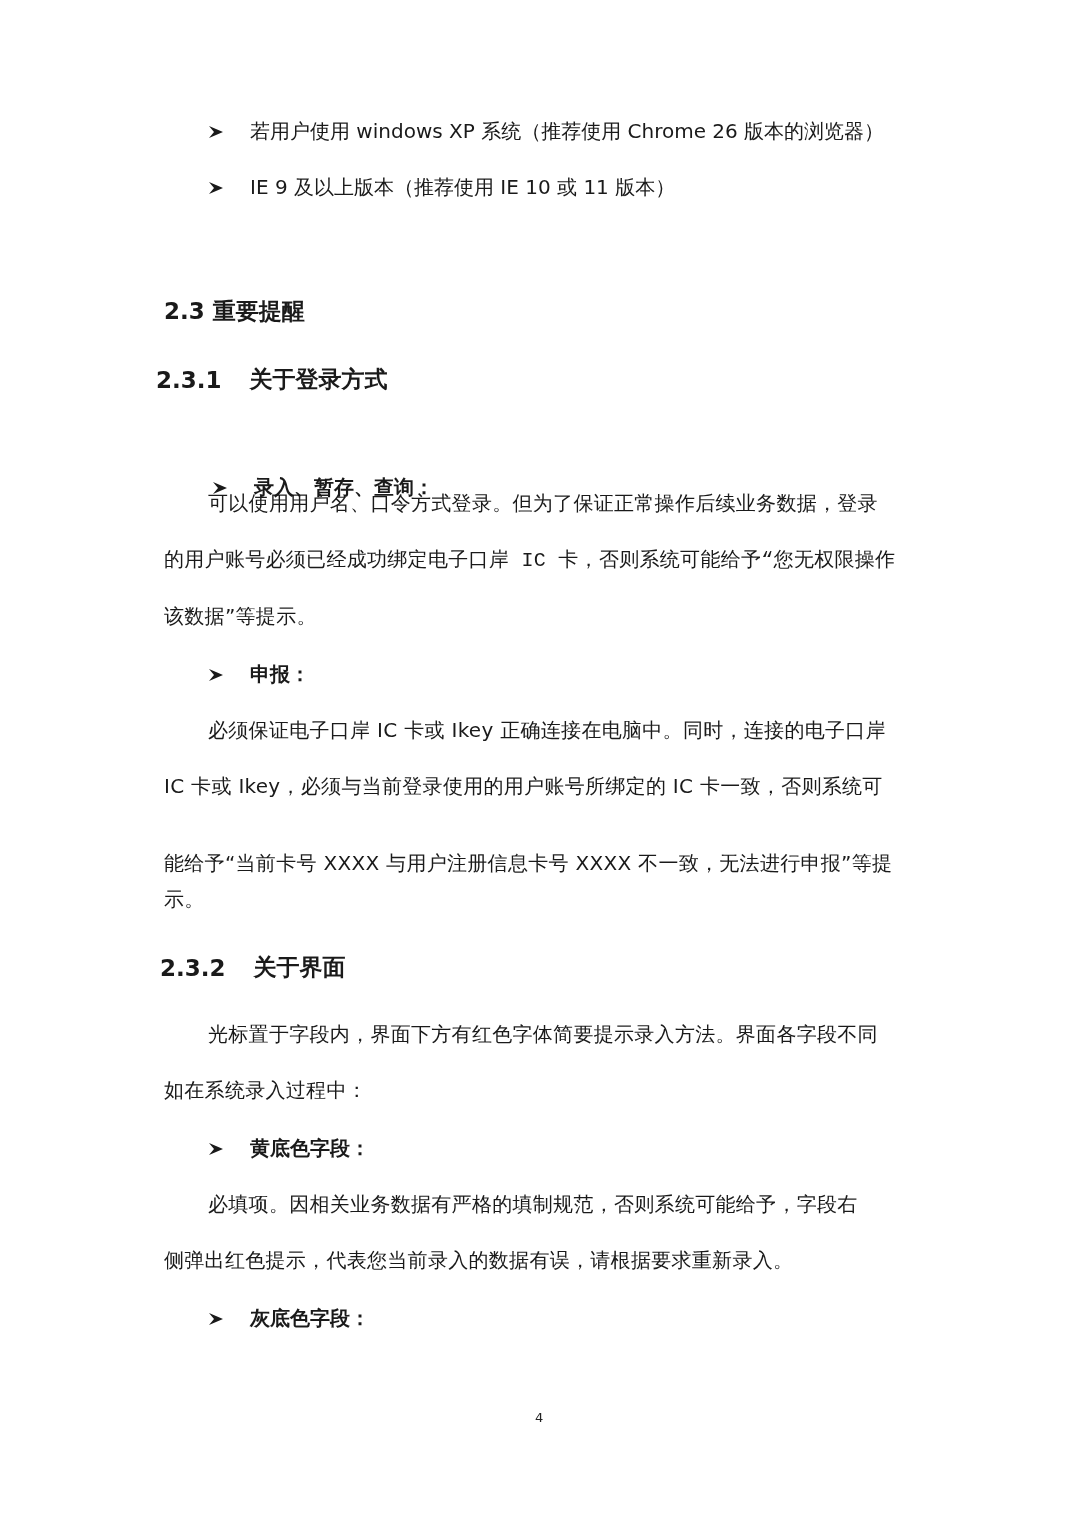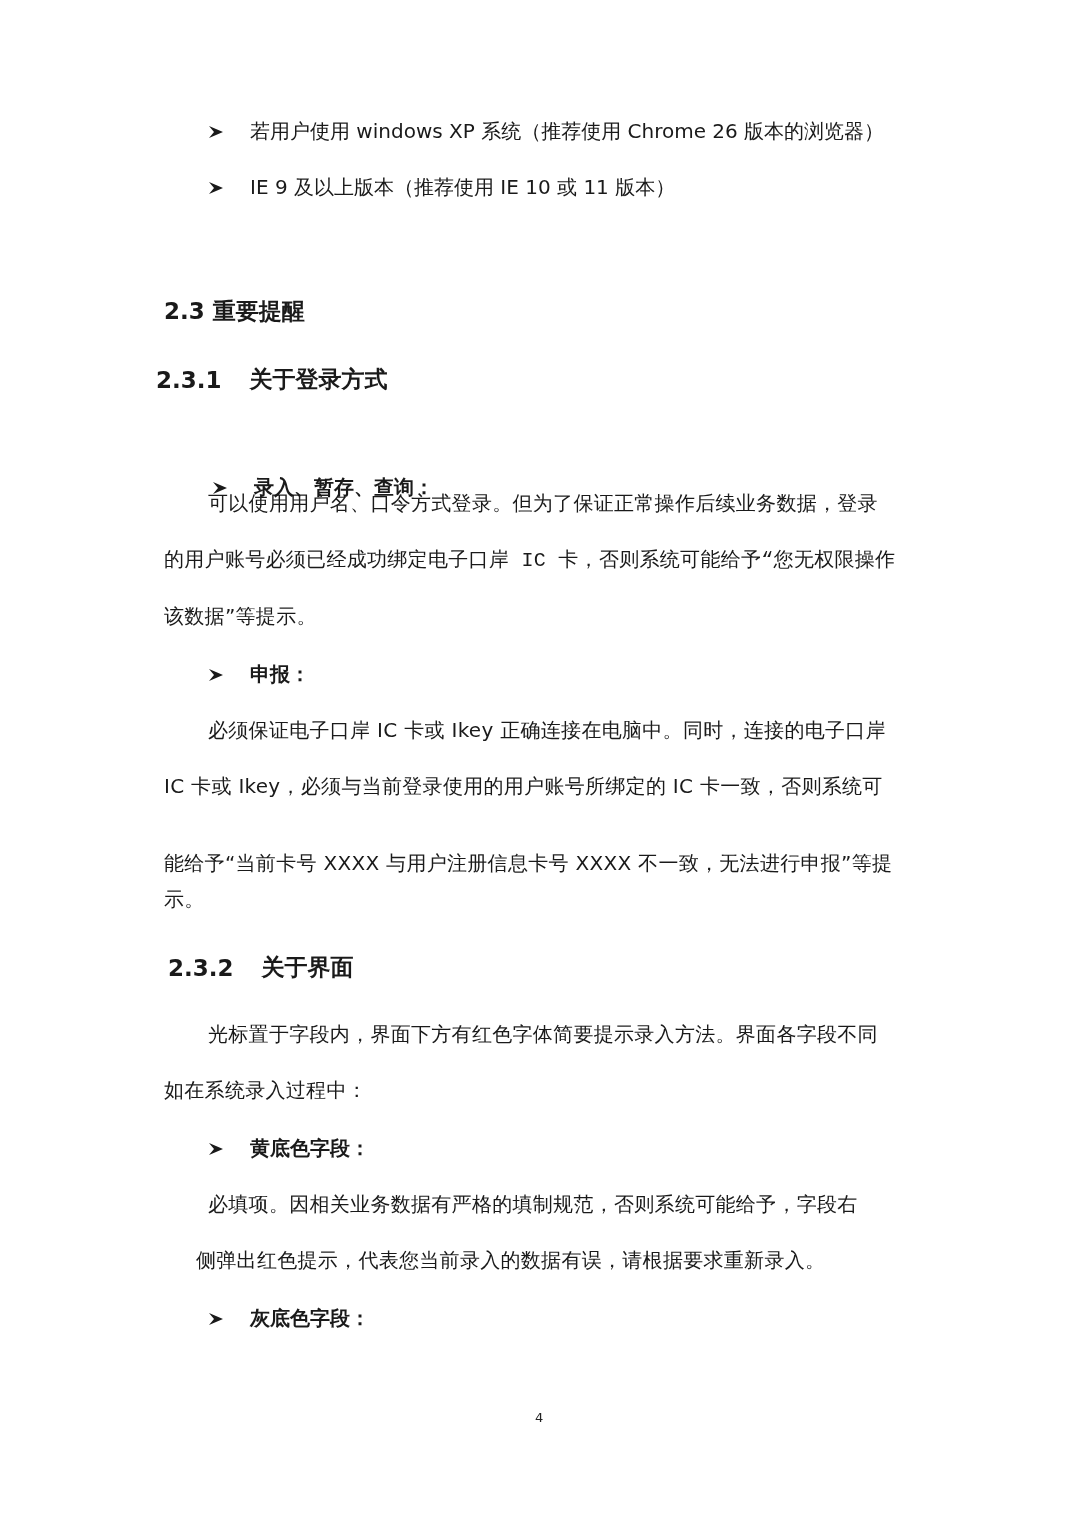--- a/index.html
+++ b/index.html
@@ -133,39 +133,39 @@
         </svg>
     </span>
     <span class="bullet-text">申报：</span>
   </div>
 
   <div class="para-line" style="left:208px; top:717px;">必须保证电子口岸 IC 卡或 Ikey 正确连接在电脑中。同时，连接的电子口岸</div>
   <div class="para-line" style="left:164px; top:773px;">IC 卡或 Ikey，必须与当前登录使用的用户账号所绑定的 IC 卡一致，否则系统可</div>
   <div class="para-line" style="left:164px; top:830px;margin-top:20px;">能给予“当前卡号 XXXX 与用户注册信息卡号 XXXX 不一致，无法进行申报”等提</div>
   <div class="para-line" style="left:164px; top:886px;">示。</div>
 
-  <div class="abs h3" style="left:168px; top:952px;align-items:center;">
+  <div class="abs h3" style="left:160px; top:952px;align-items:center;">
     <span class="num">2.3.2</span>
     <span>关于界面</span>
   </div>
 
   <div class="para-line" style="left:208px; top:1021px;">光标置于字段内，界面下方有红色字体简要提示录入方法。界面各字段不同</div>
   <div class="para-line" style="left:164px; top:1077px;">如在系统录入过程中：</div>
 
   <div class="bullet-line bold-bullet" style="left:208px; top:1135px;">
     <span class="bullet-icon">
       <svg width="16" height="16" viewBox="0 0 16 16">
           <path d="M1 2 L15 8 L1 14 L6 8 Z" fill="#1a1a1a"></path>
         </svg>
     </span>
     <span class="bullet-text">黄底色字段：</span>
   </div>
 
   <div class="para-line" style="left:208px; top:1191px;">必填项。因相关业务数据有严格的填制规范，否则系统可能给予，字段右</div>
-  <div class="para-line" style="left:164px; top:1247px;margin-left:32px;">侧弹出红色提示，代表您当前录入的数据有误，请根据要求重新录入。</div>
+  <div class="para-line" style="left:164px; top:1247px;">侧弹出红色提示，代表您当前录入的数据有误，请根据要求重新录入。</div>
 
   <div class="bullet-line bold-bullet" style="left:208px; top:1305px;">
     <span class="bullet-icon">
       <svg width="16" height="16" viewBox="0 0 16 16">
           <path d="M1 2 L15 8 L1 14 L6 8 Z" fill="#1a1a1a"></path>
         </svg>
     </span>
     <span class="bullet-text">灰底色字段：</span>
   </div>
 

